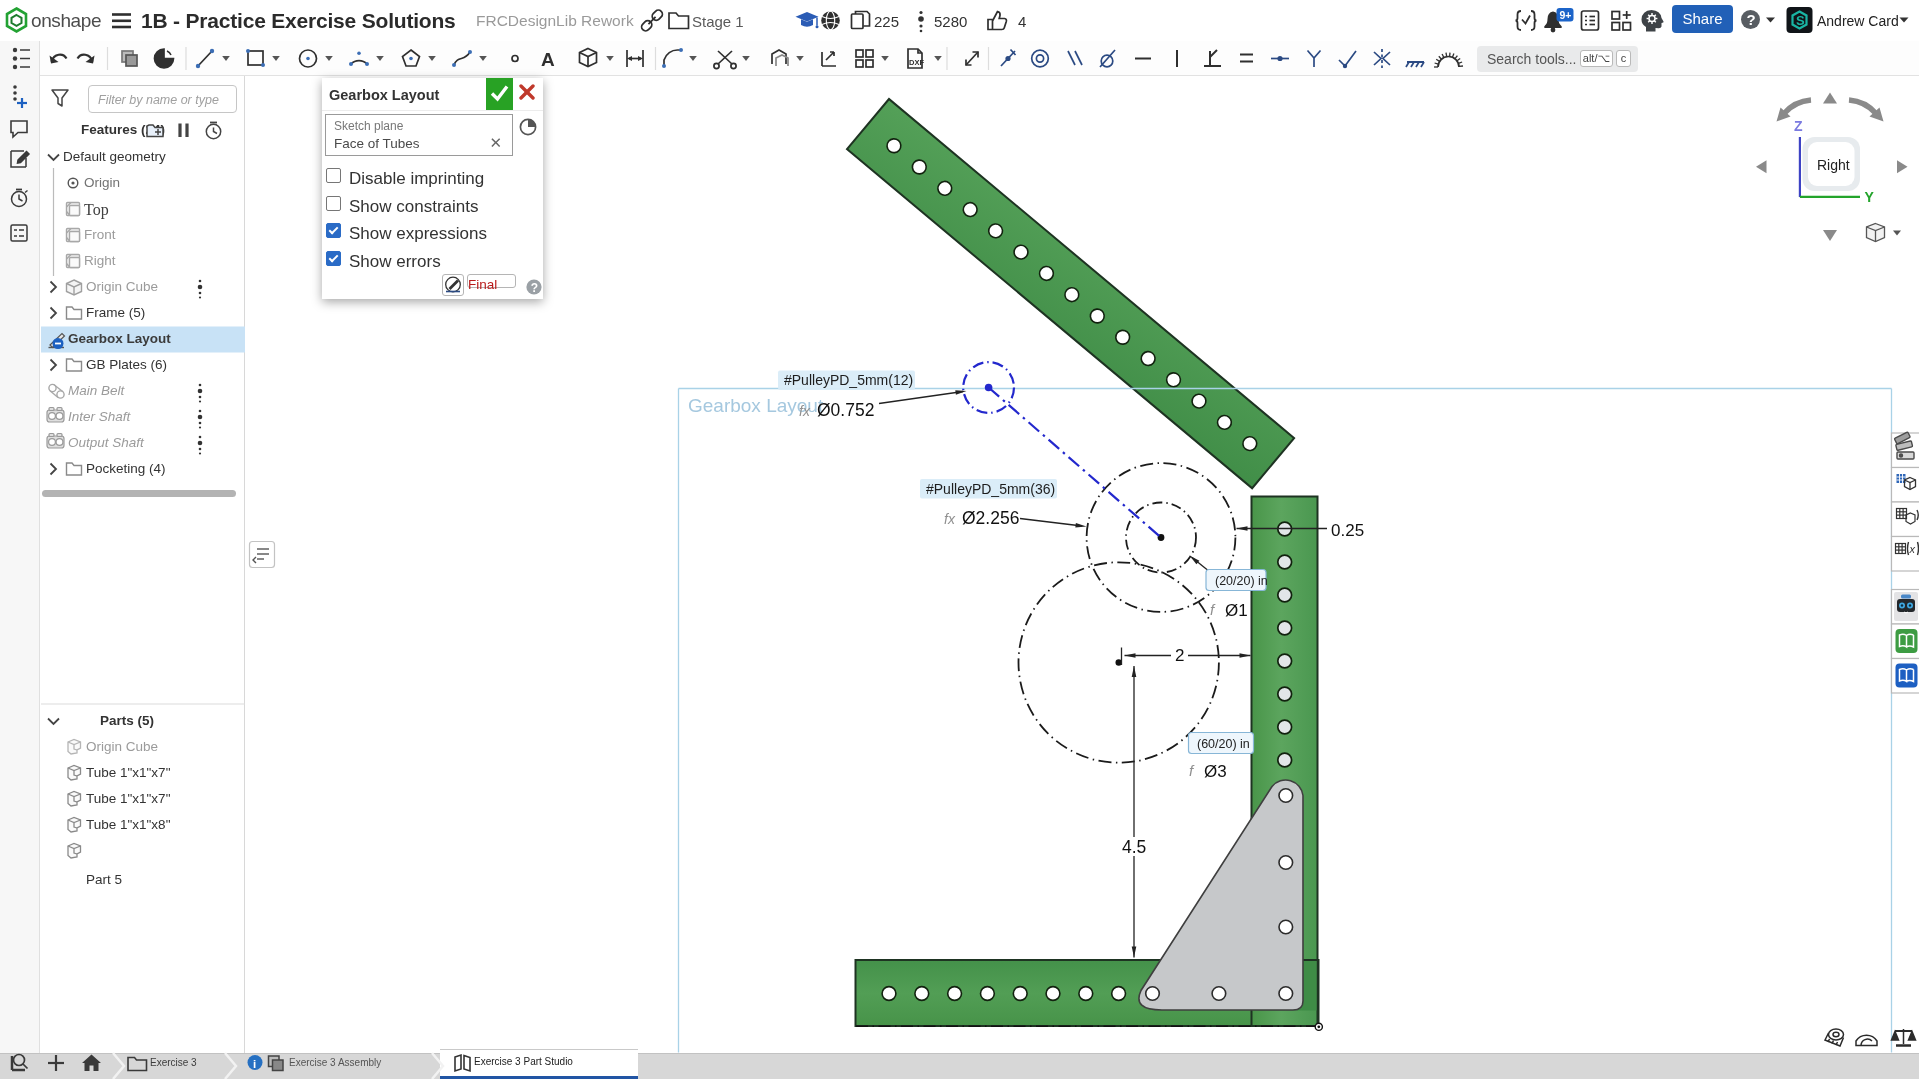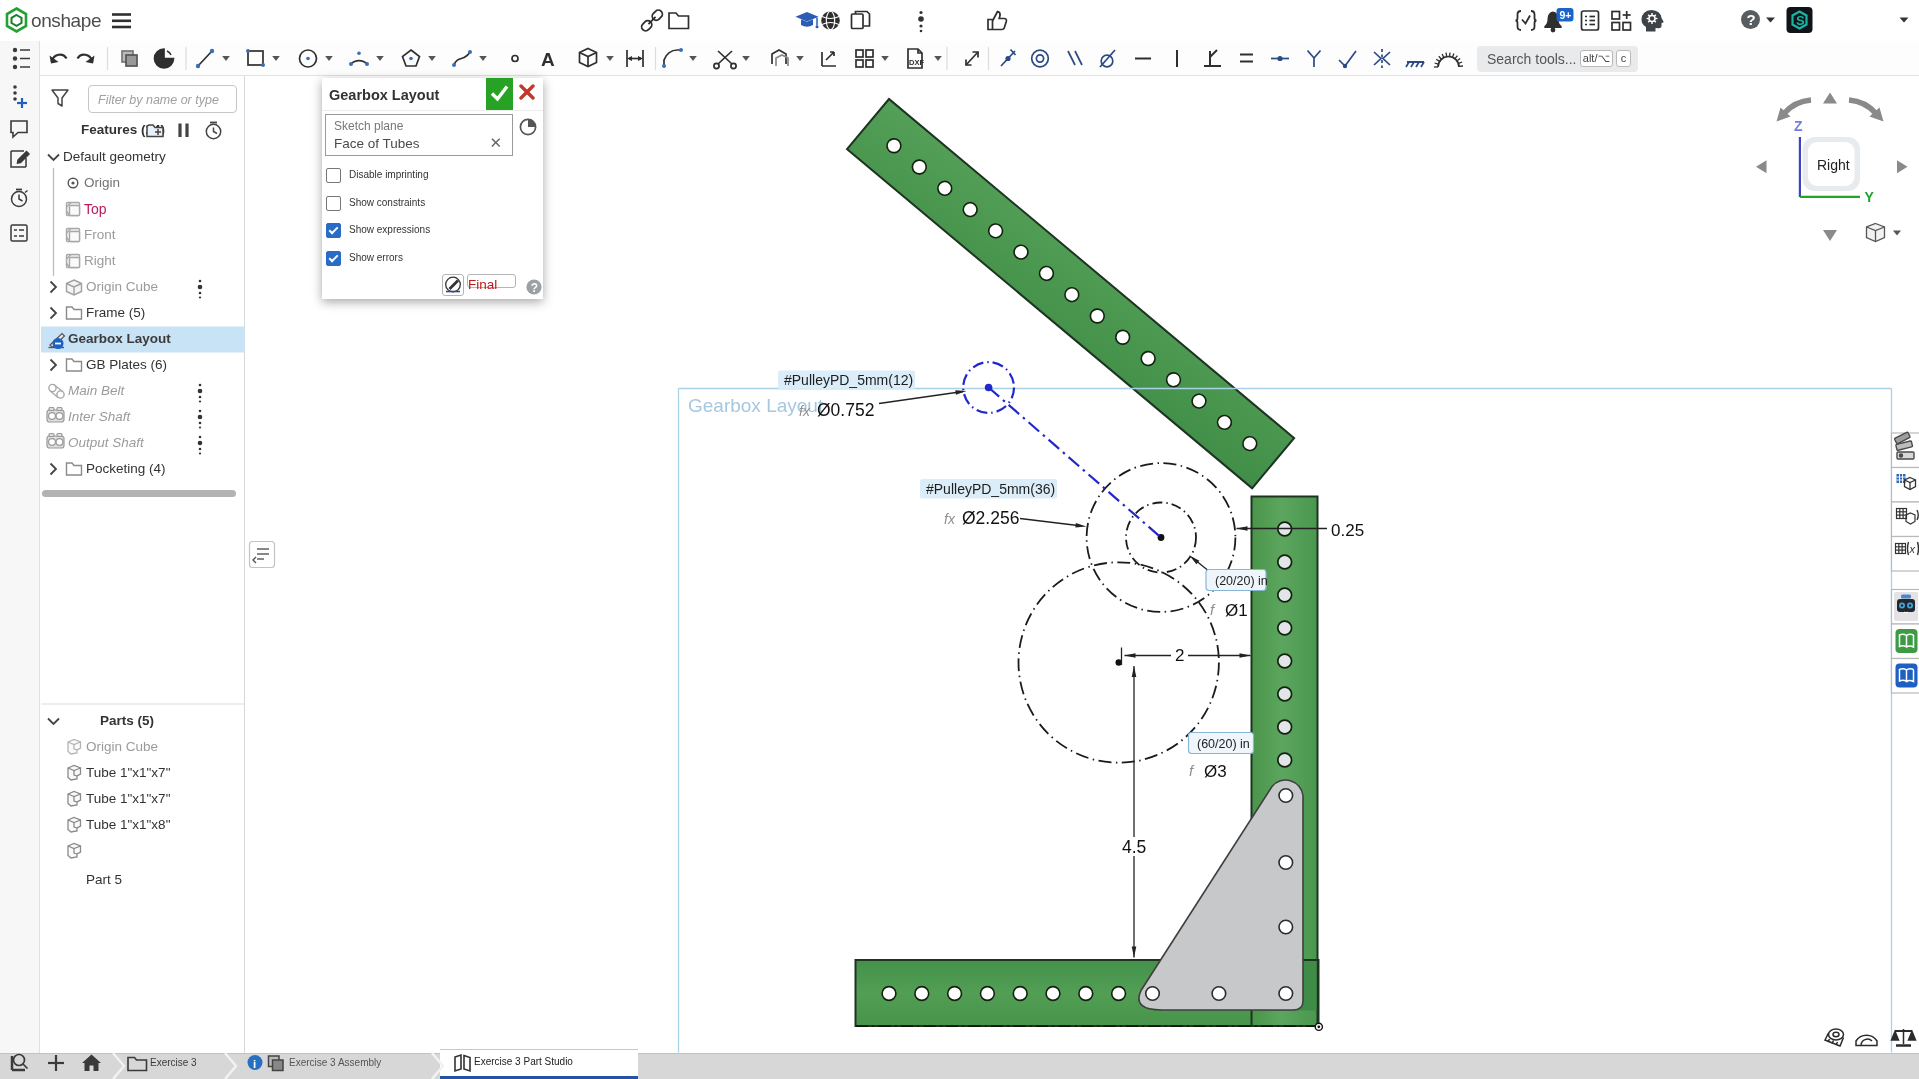--- a/index.html
+++ b/index.html
@@ -30,50 +30,60 @@
 #dlg-title { position:absolute; left:7px; top:9px; font-size:14.5px; font-weight:bold; color:#333; }
 #dlg-ok { position:absolute; left:164px; top:0; width:27px; height:32px; background:#28a224; }
 #sketchplane { position:absolute; left:3px; top:36px; width:188px; height:42px; border:1px solid #9a9a9a; }
 #sketchplane .lbl { position:absolute; left:8px; top:4px; font-size:12px; color:#777; }
 #sketchplane .val { position:absolute; left:8px; top:21px; font-size:13.5px; color:#4a4a4a; }
 #sketchplane .clr { position:absolute; right:10px; top:19px; font-size:15px; color:#666; }
 .ckrow { position:absolute; left:4px; width:210px; height:16px; }
 .ckbox { position:absolute; left:0; top:0; width:15px; height:15px; border:1.5px solid #767676; border-radius:2px; background:#fff; }
 .ckbox.on { background:#2a6bc6; border-color:#2a6bc6; }
 .ckbox.on::after { content:""; position:absolute; left:2px; top:3px; width:7px; height:3px; border-left:2px solid #fff; border-bottom:2px solid #fff; transform:rotate(-45deg); }
-.cklbl { position:absolute; left:23px; top:1px; font-size:10px; color:#333; }
+.cklbl { position:absolute; left:23px; top:1px; font-size:17px; color:#333; }
 #finalbtn { position:absolute; left:145px; top:196px; width:49px; height:14px; border:1px solid #b5b5b5; border-radius:3px; background:#fff; font-size:13.5px; color:#b91c1c; line-height:20px; }
 #sketchbtn { position:absolute; left:120px; top:196px; width:22px; height:22px; border:1px solid #b5b5b5; border-radius:3px; background:#fff; }
 
 #tabbar { position:absolute; left:0; top:1053px; width:1919px; height:26px; background:#d7d7d7; border-top:1px solid #c2c2c2; }
 #activetab { position:absolute; left:440px; top:1049px; width:198px; height:30px; background:#fff; border-top:1px solid #c9c9c9; }
 #activetab .ul { position:absolute; left:0; bottom:0; width:100%; height:3px; background:#2155a4; }
 .tabtxt { position:absolute; top:1057px; font-size:10px; color:#3c3c3c; }
 svg { display:block; }
 #overlay { position:absolute; left:0; top:0; width:1919px; height:1079px; pointer-events:none; z-index:1; }
 </style>
 </head>
 <body>
 <div id="app">
+  <div id="header">
+    <div id="title">1B - Practice Exercise Solutions</div>
+    <div id="subtitle">FRCDesignLib Rework</div>
+    <div id="stage">Stage 1</div>
+    <div class="hnum" style="left:874px;">225</div>
+    <div class="hnum" style="left:934px;">5280</div>
+    <div class="hnum" style="left:1018px;">4</div>
+    <div style="position:absolute; left:1672px; top:5px; width:61px; height:28px; background:#2160b7; border-radius:4px; color:#fff; font-size:15px; text-align:center; line-height:28px;">Share</div>
+    <div style="position:absolute; left:1817px; top:13px; font-size:14px; color:#222;">Andrew Card</div>
+  </div>
   <div id="toolbar"></div>
   <div id="searchbox">
       <span class="st">Search tools...</span>
     <span class="kbd" style="left:103px; width:33px;">alt/⌥</span>
     <span class="kbd" style="left:139px; width:15px;">c</span>
   </div>
   <div id="lstrip"></div>
   <div id="fpanel"></div>
   <div id="filterbox">
       <span>Filter by name or type</span>
     </div>
   <div class="fhdr" style="left:45px; top:122px;">Features (24)</div>
   <div class="fhdr" style="left:64px; top:713px;">Parts (5)</div>
 <div style="z-index:2; left:63px; top:149px; position:absolute; font-size:13.5px; color:#333;">Default geometry</div>
 <div style="z-index:2; left:84px; top:175px; position:absolute; font-size:13.5px; color:#737373;">Origin</div>
-<div style="z-index:2; left:84px; top:201px; position:absolute; font-size:14px; color:#be185d;">Top</div>
+<div style="z-index:2; left:84px; top:201px; position:absolute; font-size:16px; color:#404040;font-family:Liberation Serif, serif;">Top</div>
 <div style="z-index:2; left:84px; top:227px; position:absolute; font-size:13.5px; color:#9b9b9b;">Front</div>
 <div style="z-index:2; left:84px; top:253px; position:absolute; font-size:13.5px; color:#9b9b9b;">Right</div>
 <div style="z-index:2; left:86px; top:279px; position:absolute; font-size:13.5px; color:#9b9b9b;">Origin Cube</div>
 <div style="z-index:2; left:86px; top:305px; position:absolute; font-size:13.5px; color:#333;">Frame (5)</div>
 <div style="z-index:2; left:68px; top:331px; position:absolute; font-size:13.5px; color:#3b3b3b;font-weight:bold;">Gearbox Layout</div>
 <div style="z-index:2; left:86px; top:357px; position:absolute; font-size:13.5px; color:#333;">GB Plates (6)</div>
 <div style="z-index:2; left:68px; top:383px; position:absolute; font-size:13.5px; color:#9b9b9b;font-style:italic;">Main Belt</div>
 <div style="z-index:2; left:68px; top:409px; position:absolute; font-size:13.5px; color:#9b9b9b;font-style:italic;">Inter Shaft</div>
 <div style="z-index:2; left:68px; top:435px; position:absolute; font-size:13.5px; color:#9b9b9b;font-style:italic;">Output Shaft</div>
 <div style="z-index:2; left:86px; top:461px; position:absolute; font-size:13.5px; color:#333;">Pocketing (4)</div>

